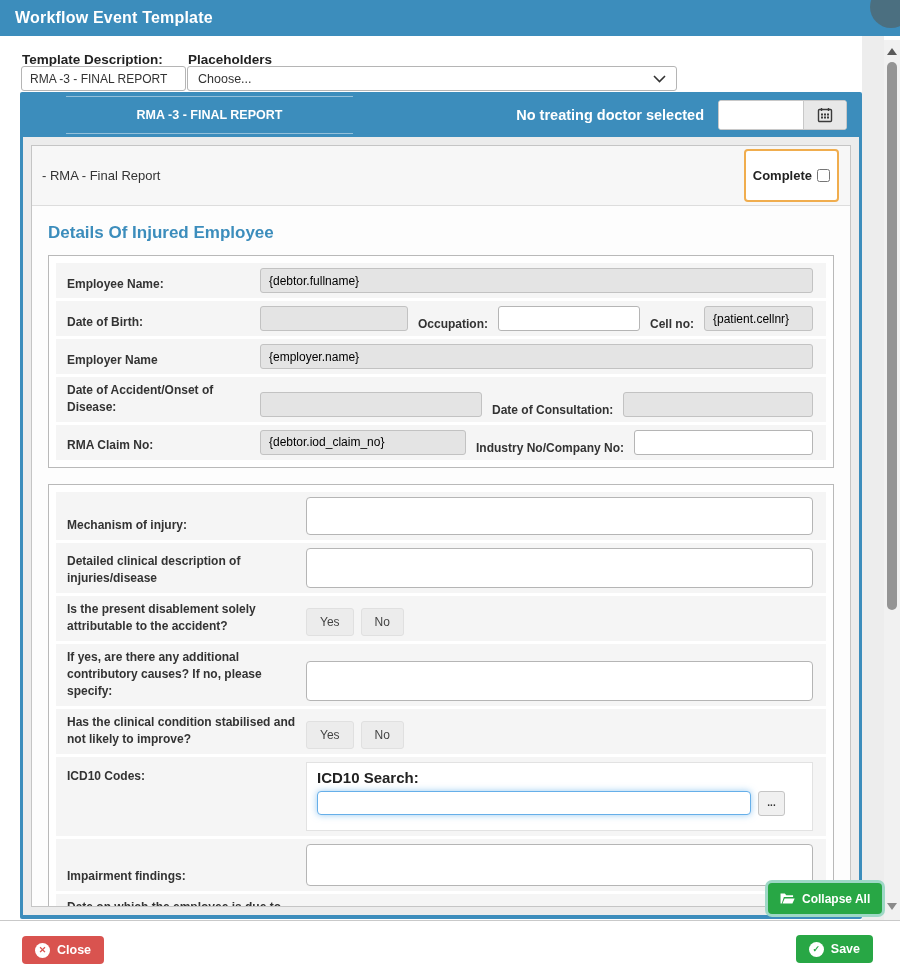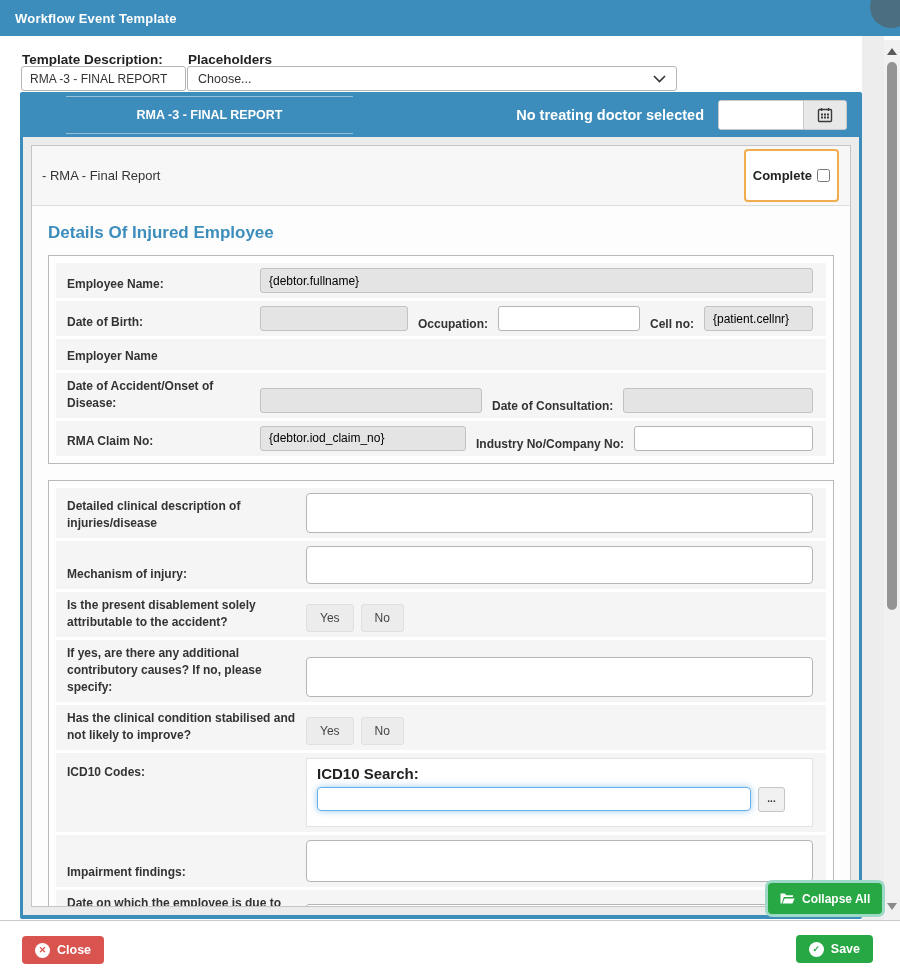--- a/index.html
+++ b/index.html
@@ -1,21 +1,21 @@
 <!DOCTYPE html>
 <html><head>
 <meta charset="utf-8">
 <style>
 *{box-sizing:border-box;margin:0;padding:0}
 html,body{width:900px;height:972px;overflow:hidden}
 body{font-family:"Liberation Sans",sans-serif;background:#fff;position:relative;font-size:12px;color:#333}
 
 
 .titlebar{position:absolute;top:0;left:0;width:900px;height:36px;background:#3c8dbc;color:#fff;display:flex;align-items:center;padding:0 15px;overflow:hidden;z-index:2}
-.titlebar .t{font-size:13px;font-weight:bold;letter-spacing:.2px}
+.titlebar .t{font-size:16px;font-weight:bold;letter-spacing:.2px}
 .corner-circle{position:absolute;right:-12px;top:-14px;width:42px;height:42px;border-radius:50%;background:#4d6b79;opacity:.9}
 
 .right-strip{position:absolute;left:862px;top:36px;width:22px;height:884px;background:#ededed}
 
 
 .toplabel{position:absolute;top:52px;font-size:13.5px;font-weight:bold;color:#222}
 #lbl-td{left:22px}
 #lbl-ph{left:188px}
 .tdinput{position:absolute;left:21px;top:66px;width:165px;height:25px;border:1px solid #b5b5b5;border-radius:3px;padding:0 8px;font-size:12px;color:#333;font-family:inherit}
 .selectbox{position:absolute;left:187px;top:66px;width:490px;height:25px;border:1px solid #b5b5b5;border-radius:3px;background:#fff;display:flex;align-items:center;justify-content:space-between;padding:0 10px;font-size:12.5px;color:#333;cursor:pointer}
@@ -142,43 +142,44 @@
           <div class="frow">
             <span class="flabel w1">Date of Birth:</span>
             <input class="inp dis" style="width: 148px;" disabled="">
             <span class="ilabel">Occupation:</span>
             <input class="inp" style="width: 142px;">
             <span class="ilabel">Cell no:</span>
             <input class="inp dis grow" disabled="" value="{patient.cellnr}" style="">
           </div>
           <div class="frow">
             <span class="flabel w1">Employer Name</span>
+            <input class="inp dis grow" disabled="" value="{employer.name}" style="">
           </div>
           <div class="frow">
             <span class="flabel w1">Date of Accident/Onset of Disease:</span>
             <input class="inp dis" style="width: 222px;" disabled="">
             <span class="ilabel">Date of Consultation:</span>
             <input class="inp dis grow" disabled="" style="">
           </div>
           <div class="frow">
             <span class="flabel w1">RMA Claim No:</span>
             <input class="inp dis" style="width: 206px;" disabled="" value="{debtor.iod_claim_no}">
             <span class="ilabel">Industry No/Company No:</span>
             <input class="inp grow" style="">
           </div>
         </div>
 
         <div class="ftable">
           <div class="frow">
+            <span class="flabel w2">Mechanism of injury:</span>
+            <textarea class="txta grow" style="height: 38px;"></textarea>
+          </div>
+          <div class="frow">
             <span class="flabel w2">Detailed clinical description of injuries/disease</span>
             <textarea class="txta grow" style="height: 40px;"></textarea>
-          </div>
-          <div class="frow">
-            <span class="flabel w2">Mechanism of injury:</span>
-            <textarea class="txta grow" style="height: 38px;"></textarea>
           </div>
           <div class="frow">
             <span class="flabel w2">Is the present disablement solely attributable to the accident?</span>
             <span class="ygroup">
               <button class="ybtn">Yes</button>
               <button class="ybtn">No</button>
             </span>
           </div>
           <div class="frow">
             <span class="flabel w2">If yes, are there any additional contributory causes? If no, please specify:</span>

